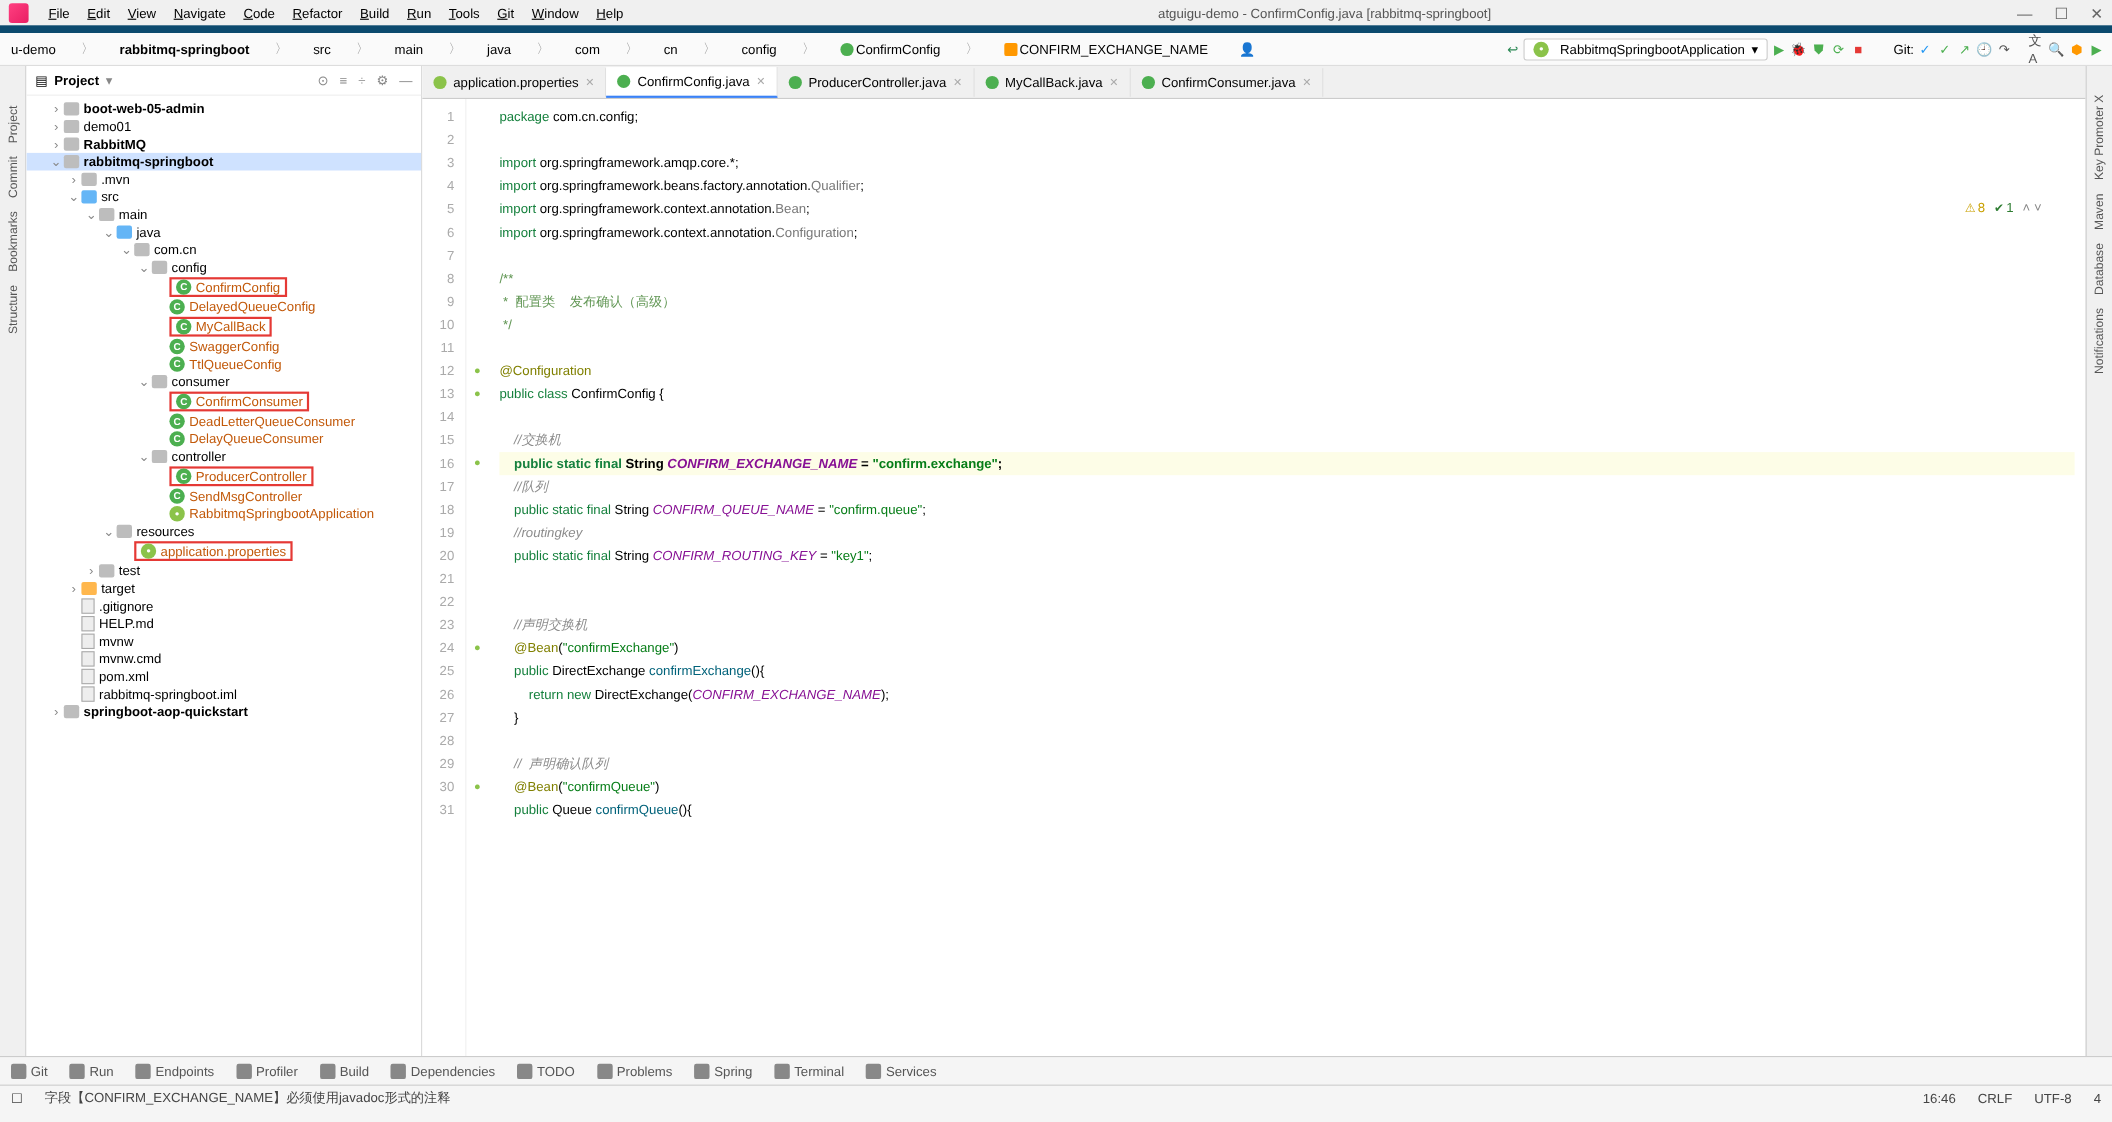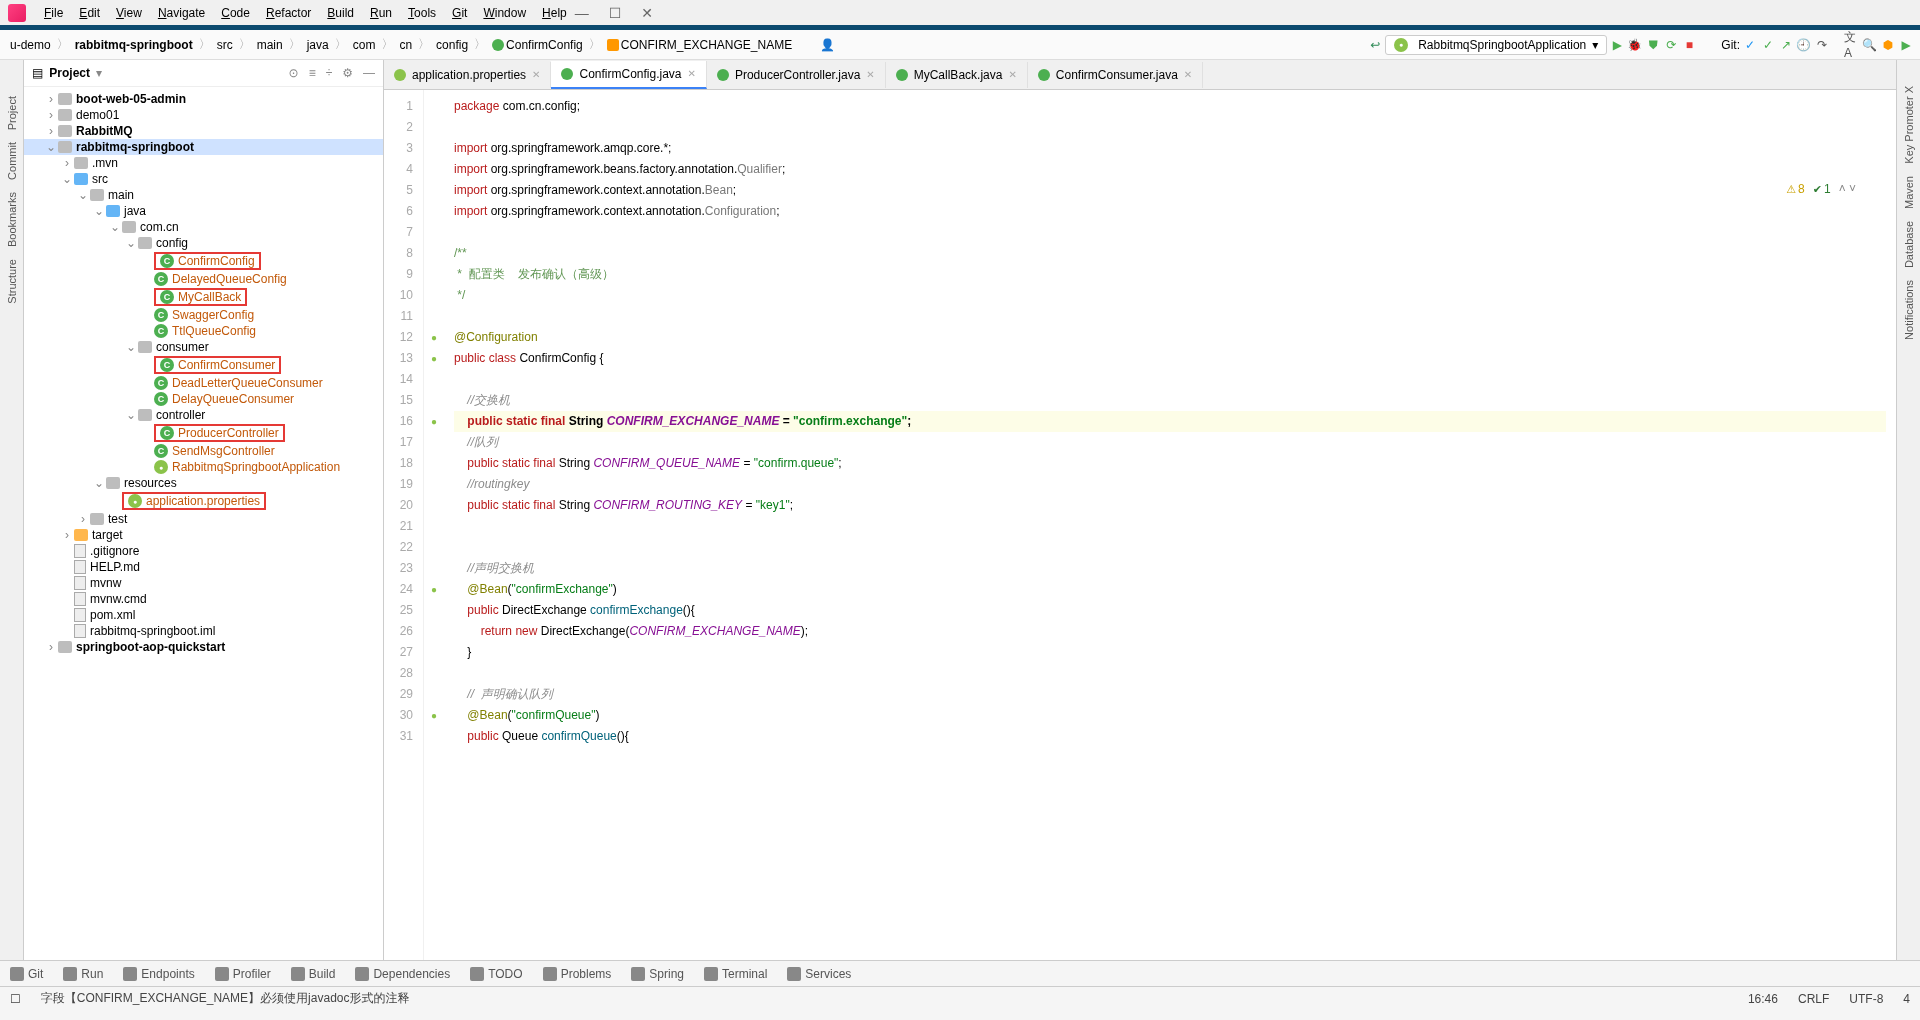--- a/index.html
+++ b/index.html
@@ -1,17 +1,17 @@
 <!DOCTYPE html>
 <html><head>
 <meta charset="utf-8">
 <style>
 * { margin: 0; padding: 0; box-sizing: border-box; font-family: "Segoe UI", Arial, sans-serif; font-size: 12px; }
 body { background: #f5f5f5; overflow: hidden; width: 1920px; height: 1020px; }
-.top-bar { display: flex; align-items: center; height: 30px; background: #f0f0f0; padding: 0 8px; border-bottom: 5px solid #0c4a6e; }
+.top-bar { display: flex; align-items: center; height: 30px; background: #f0f0f0; padding: 0 8px; border-bottom: 7px solid #0c4a6e; }
 .app-icon { width: 18px; height: 18px; background: linear-gradient(135deg,#ff4081,#e91e63); border-radius: 3px; margin-right: 10px; }
 .menu-item { padding: 4px 8px; cursor: pointer; }
 .menu-item u { text-decoration: underline; }
 .window-title { flex: 1; text-align: center; color: #555; }
 .win-controls { display: flex; gap: 20px; color: #666; }
 .win-controls span { cursor: pointer; font-size: 14px; }
 .nav-bar { display: flex; align-items: center; height: 30px; background: #fafafa; border-bottom: 1px solid #ddd; padding: 0 6px; gap: 2px; }
 .crumb { padding: 2px 4px; white-space: nowrap; }
 .crumb-sep { color: #999; }
 .crumb .icon { display: inline-block; width: 12px; height: 12px; vertical-align: middle; margin-right: 2px; }
@@ -51,21 +51,21 @@
 .tab.active { background: #fff; border-bottom: 2px solid #3b82f6; }
 .tab .close { color: #aaa; font-size: 10px; }
 .tab-icon { width: 12px; height: 12px; border-radius: 50%; }
 .tab-icon.green { background: #4caf50; }
 .tab-icon.leaf { background: #8bc34a; }
 .editor { flex: 1; display: flex; overflow: hidden; font-family: "JetBrains Mono", Consolas, monospace; }
 .line-nums { width: 40px; text-align: right; padding: 6px 10px 6px 0; color: #aaa; line-height: 21px; background: #fff; border-right: 1px solid #f0f0f0; }
 .gutter-icons { width: 20px; line-height: 21px; padding-top: 6px; text-align: center; }
 .gutter-icons div { height: 21px; }
 .code { flex: 1; padding: 6px 10px; line-height: 21px; white-space: pre; overflow: auto; }
-.code .kw { color: #b91c1c; }
+.code .kw { color: #15803d; }
 .code .str { color: #067d17; }
 .code .cmt { color: #8c8c8c; font-style: italic; }
 .code .doc { color: #629755; }
 .code .ann { color: #808000; }
 .code .field { color: #871094; font-style: italic; }
 .code .method { color: #00627a; }
 .code .import-cls { color: #787878; }
 .code .hl-line { background: #fdfde7; display: inline-block; width: 100%; font-weight: bold; }
 .right-gutter { width: 24px; background: #f0f0f0; border-left: 1px solid #ccc; display: flex; flex-direction: column; align-items: center; padding-top: 20px; gap: 30px; }
 .bottom-tools { display: flex; align-items: center; height: 26px; background: #f5f5f5; border-top: 1px solid #ccc; padding: 0 10px; gap: 20px; }
@@ -90,29 +90,30 @@
       <span class="menu-item"><u>N</u>avigate</span>
       <span class="menu-item"><u>C</u>ode</span>
       <span class="menu-item"><u>R</u>efactor</span>
       <span class="menu-item"><u>B</u>uild</span>
       <span class="menu-item"><u>R</u>un</span>
       <span class="menu-item"><u>T</u>ools</span>
       <span class="menu-item"><u>G</u>it</span>
       <span class="menu-item"><u>W</u>indow</span>
       <span class="menu-item"><u>H</u>elp</span>
     </div>
+  <div class="window-title">atguigu-demo - ConfirmConfig.java [rabbitmq-springboot]</div>
   <div class="win-controls">
     <span>—</span>
     <span>☐</span>
     <span>✕</span>
   </div>
 </div>
 
 <div class="nav-bar">
-  <div id="crumbs" style="display:flex;align-items:center;gap:2px;justify-content:flex-end;">
+  <div id="crumbs" style="display:flex;align-items:center;gap:19px;justify-content:flex-end;">
       <span class="crumb">u-demo</span>
       <span class="crumb-sep">〉</span>
       <span class="crumb" style="font-weight: 600;">rabbitmq-springboot</span>
       <span class="crumb-sep">〉</span>
       <span class="crumb">src</span>
       <span class="crumb-sep">〉</span>
       <span class="crumb">main</span>
       <span class="crumb-sep">〉</span>
       <span class="crumb">java</span>
       <span class="crumb-sep">〉</span>

